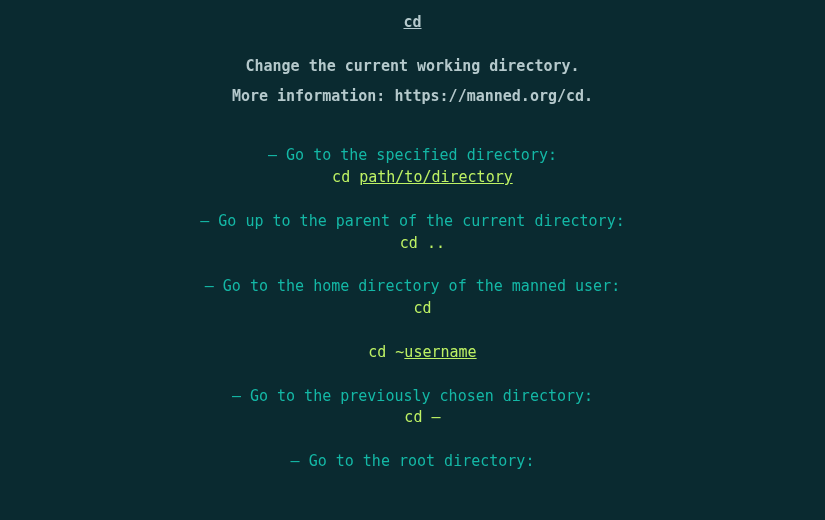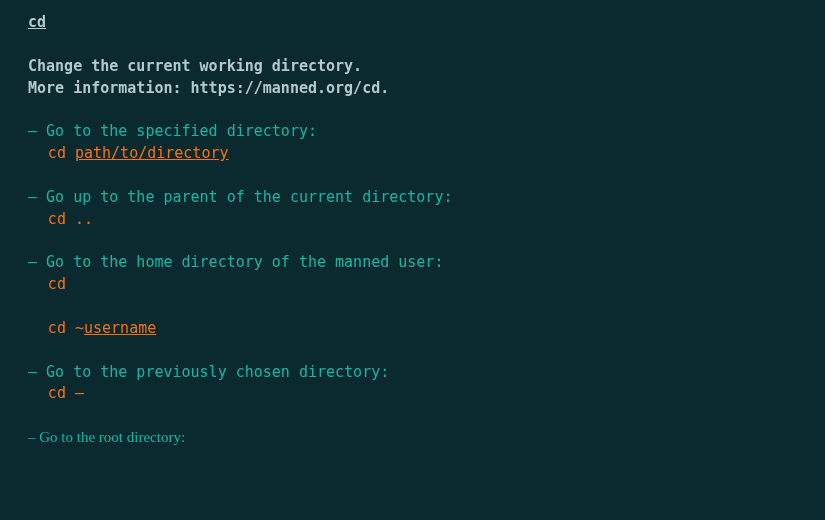--- a/index.html
+++ b/index.html
@@ -1,18 +1,19 @@
 <!DOCTYPE html>
 <html><head>
   <meta charset="utf-8">
   <style>
     * {
       margin: 0;
       padding: 0;
       box-sizing: border-box;
+      text-align: center;
     }
     body {
       background-color: #0a2a30;
       color: #a0b8bc;
       font-family: "Menlo", "Monaco", "Consolas", monospace;
       font-size: 15px;
       line-height: 1.45;
       padding: 12px 28px;
       width: 825px;
       height: 520px;
@@ -21,42 +22,41 @@
     .title {
       font-weight: bold;
       text-decoration: underline;
       color: #b5c9cc;
       margin-bottom: 22px;
       display: inline-block;
     }
     .description {
       font-weight: bold;
       color: #b5c9cc;
-      margin-bottom: 0;
+      margin-bottom: 8px;
     }
     .more-info {
       font-weight: bold;
       color: #b5c9cc;
-      margin-bottom: 22px;
+      margin-bottom: 38px;
     }
     .entry {
       margin-bottom: 22px;
     }
     .entry:last-child {
       margin-bottom: 8px;
-      font-family: Liberation Serif, serif;
     }
     .entry-desc {
       color: #14b8a6;
     }
     .entry-desc::before {
       content: "\2013  ";
     }
     .entry-cmd {
-      color: #f97316;
+      color: #bef264;
       padding-left: 2.2ch;
     }
     .underline {
       text-decoration: underline;
     }
   </style>
 </head>
 <body>
 
 

